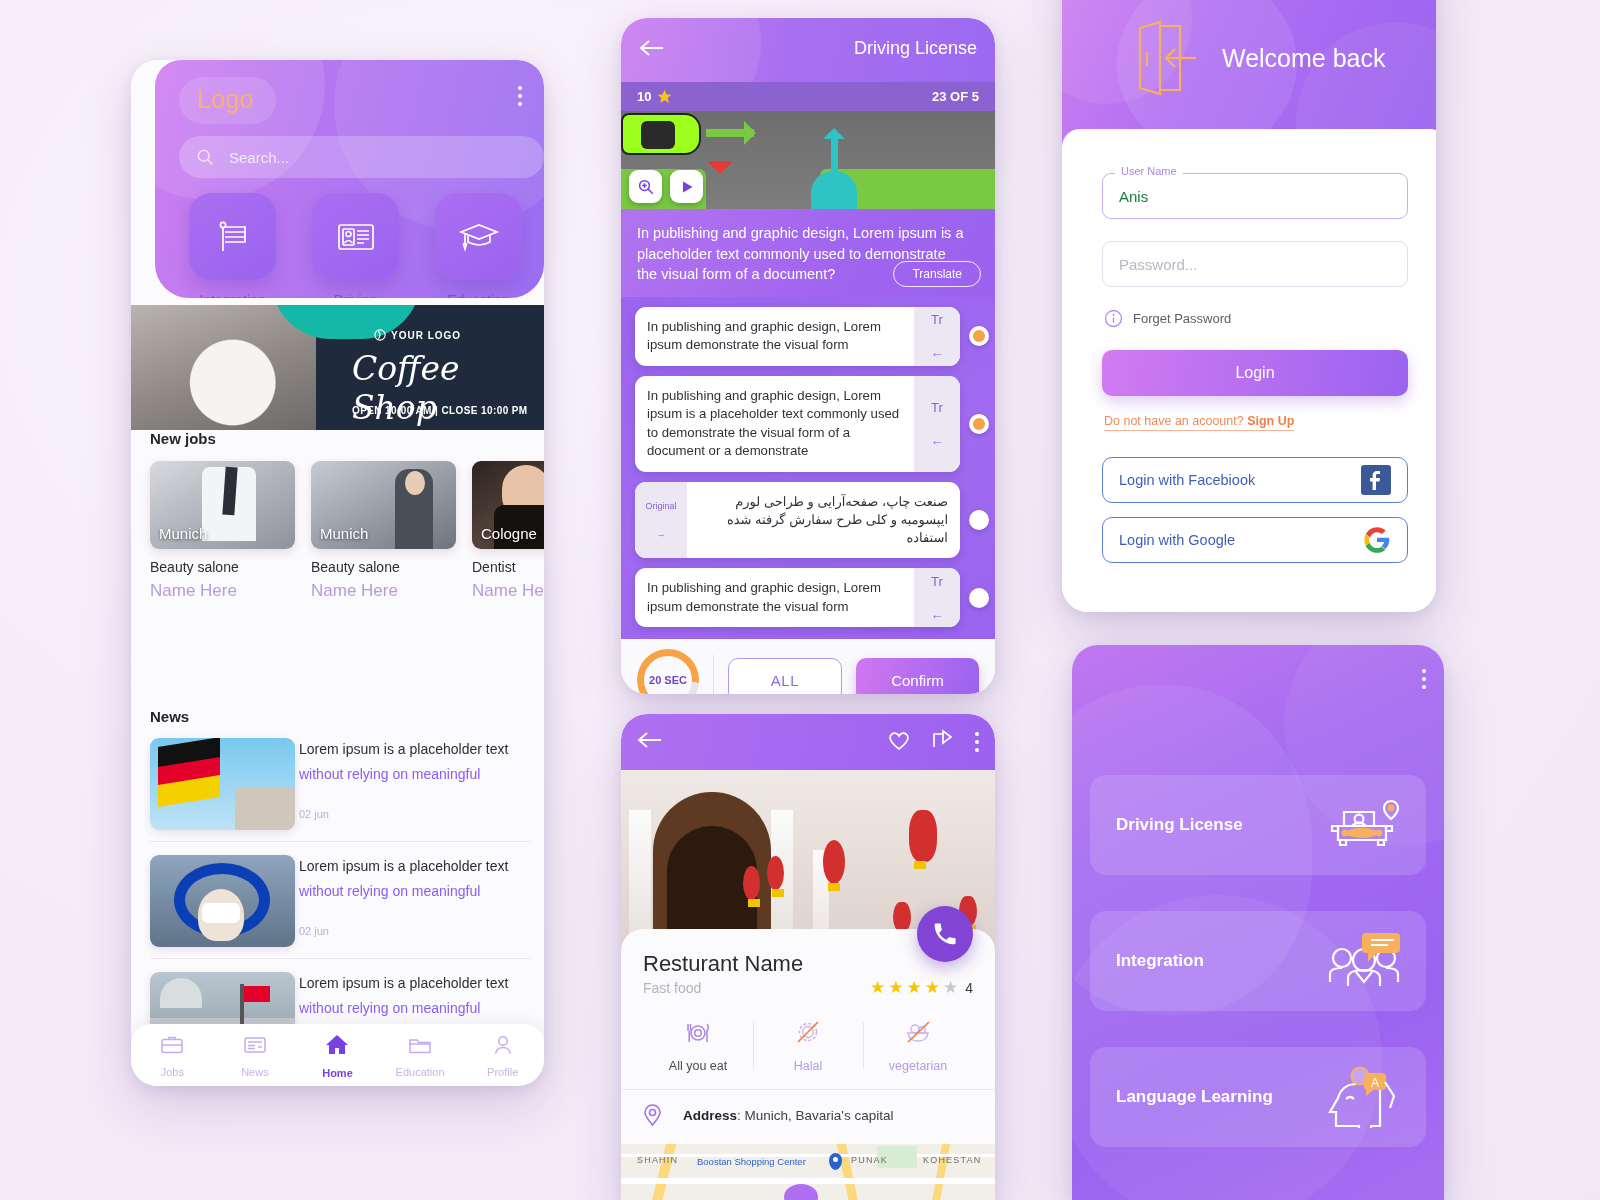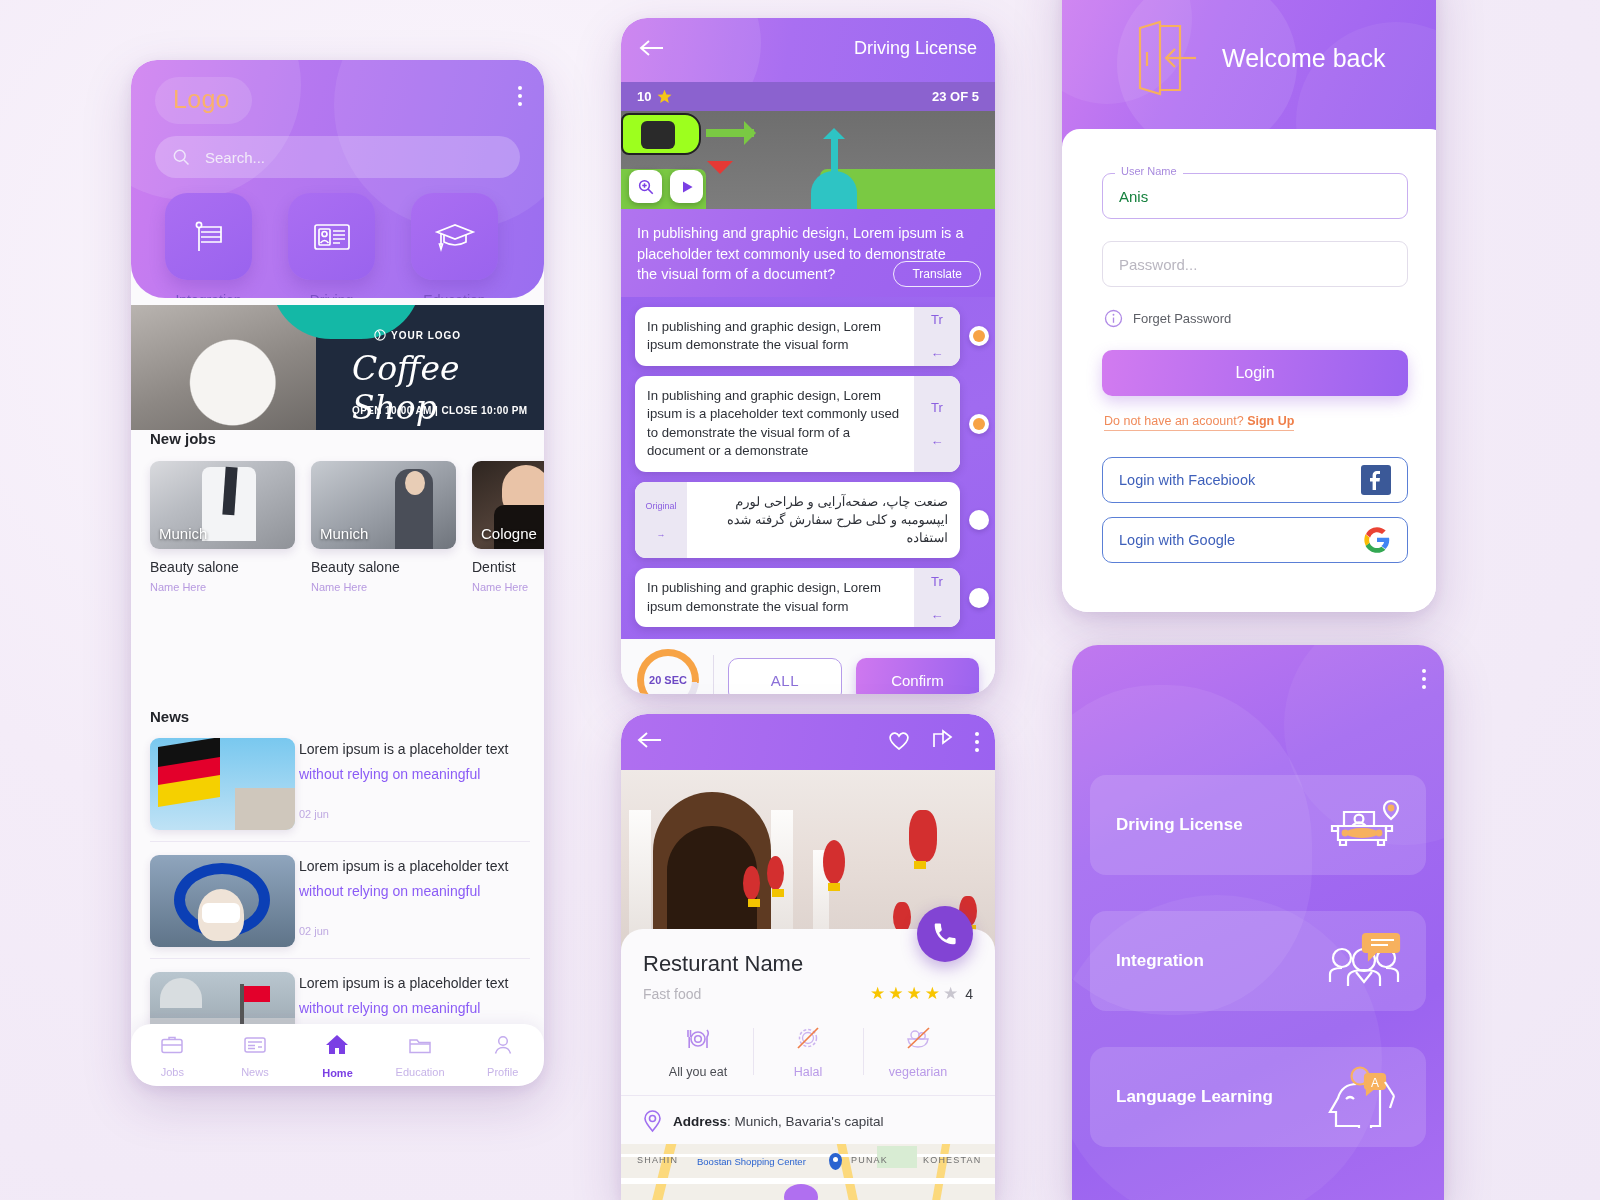--- a/index.html
+++ b/index.html
@@ -19,20 +19,21 @@
     position: absolute;
     background: #fbfafc;
     overflow: hidden;
     box-shadow: 0 18px 50px rgba(86,40,130,.18), 0 4px 14px rgba(86,40,130,.10);
   }
 
   
   #phone-home {
     left: 131px; top: 60px; width: 413px; height: 1026px;
     border-radius: 26px;
+    padding-left: 24px;
   }
   .home-hero {
     position: relative; height: 238px;
     background: linear-gradient(105deg, #cf7ef0 0%, #b778f0 35%, #9a6ef0 100%);
     border-radius: 26px 26px 34px 34px;
     overflow: hidden;
   }
   .hero-blob1 {
     position: absolute; right: -40px; top: -80px; width: 250px; height: 250px;
     border-radius: 50%; background: rgba(255,255,255,.08);
@@ -91,21 +92,21 @@
   .sec-title { font-size: 15px; color: #23252b; font-weight: 600; }
   .jobs-wrap { position: absolute; left: 0; top: 370px; width: 413px; }
   .jobs-row { display: flex; gap: 16px; margin-top: 14px; padding-left: 19px; }
   .job { width: 145px; flex: 0 0 145px; }
   .job-img {
     width: 145px; height: 88px; border-radius: 9px; position: relative; overflow: hidden;
     box-shadow: 0 4px 10px rgba(70,40,110,.13);
   }
   .job-city { position: absolute; left: 9px; bottom: 7px; color: #fff; font-size: 15px; text-shadow: 0 1px 3px rgba(0,0,0,.6); }
   .job-role { margin-top: 10px; font-size: 14px; color: #2c2e35; }
-  .job-name { margin-top: 6px; font-size: 11px; color: #b79ae0; }
+  .job-name { margin-top: 6px; font-size: 17px; color: #b79ae0; }
   .news-wrap { position: absolute; left: 19px; top: 648px; width: 380px; }
   .news-item {
     display: flex; gap: 4px; padding: 13px 0 11px 0;
     border-bottom: 1px solid #ece7f3;
   }
   .news-img { width: 145px; height: 92px; flex: 0 0 145px; border-radius: 9px; overflow: hidden; box-shadow: 0 3px 9px rgba(70,40,110,.12); position: relative; }
   .news-body { flex: 1; padding-top: 3px; }
   .news-t { font-size: 14px; color: #2c2e35; }
   .news-s { font-size: 14px; color: #8b5cf6; margin-top: 9px; }
   .news-d { font-size: 11px; color: #c0abe2; margin-top: 26px; }
@@ -233,31 +234,31 @@
   .call-fab {
     position: absolute; right: 22px; top: 192px; width: 56px; height: 56px;
     border-radius: 50%; background: #8244d4; display: flex; align-items: center; justify-content: center;
     box-shadow: 0 6px 16px rgba(100,40,180,.35); cursor: pointer; z-index: 4;
   }
   .r-sheet {
     position: absolute; left: 0; top: 215px; width: 374px; bottom: 0;
     background: #fbfafc; border-radius: 22px 22px 0 0; padding: 22px 22px 0 22px;
   }
   .r-name { font-size: 22px; color: #2a2c33; }
-  .r-sub-row { display: flex; align-items: center; justify-content: space-between; margin-top: 6px; }
+  .r-sub-row { display: flex; align-items: center; justify-content: space-between; }
   .r-sub { font-size: 14px; color: #b6b3bb; }
   .r-rate { display: flex; align-items: center; gap: 3px; font-size: 14px; color: #3a3c42; }
   .star { color: #f8c500; font-size: 17px; }
   .star.off { color: #c9c6cf; }
   .r-tags { display: flex; margin-top: 20px; }
   .r-tag { flex: 1; text-align: center; position: relative; }
   .r-tag + .r-tag:before { content:""; position:absolute; left:0; top:4px; bottom:4px; width:1px; background:#e9e4f1; }
   .r-tag-lbl { font-size: 12.5px; margin-top: 7px; }
   .r-divider { height: 1px; background: #ece7f3; margin: 16px -22px 0 -22px; }
-  .r-addr { display: flex; align-items: center; gap: 11px; margin-top: 14px; font-size: 13.5px; color: #3f4148; }
+  .r-addr { display: flex; align-items: center; gap: 21px; margin-top: 14px; font-size: 13.5px; color: #3f4148; }
   .r-addr b { color: #23252b; }
   .r-map {
     position: absolute; left: 0; right: 0; bottom: 0; height: 56px;
     background: #f2efe9; overflow: hidden; padding-left: 48px;
   }
   .map-road { position: absolute; background: #fcd97c; }
   .map-road.w { background: #fff; }
   .map-lbl { position: absolute; font-size: 9px; letter-spacing: 1.2px; color: #6f6f6f; }
   .map-lbl.blue { color: #2a63d0; letter-spacing: 0; font-size: 9.5px; }
   .map-pin { position: absolute; width: 13px; height: 17px; background: #2a63d0; border-radius: 50% 50% 50% 50% / 42% 42% 60% 60%; }

